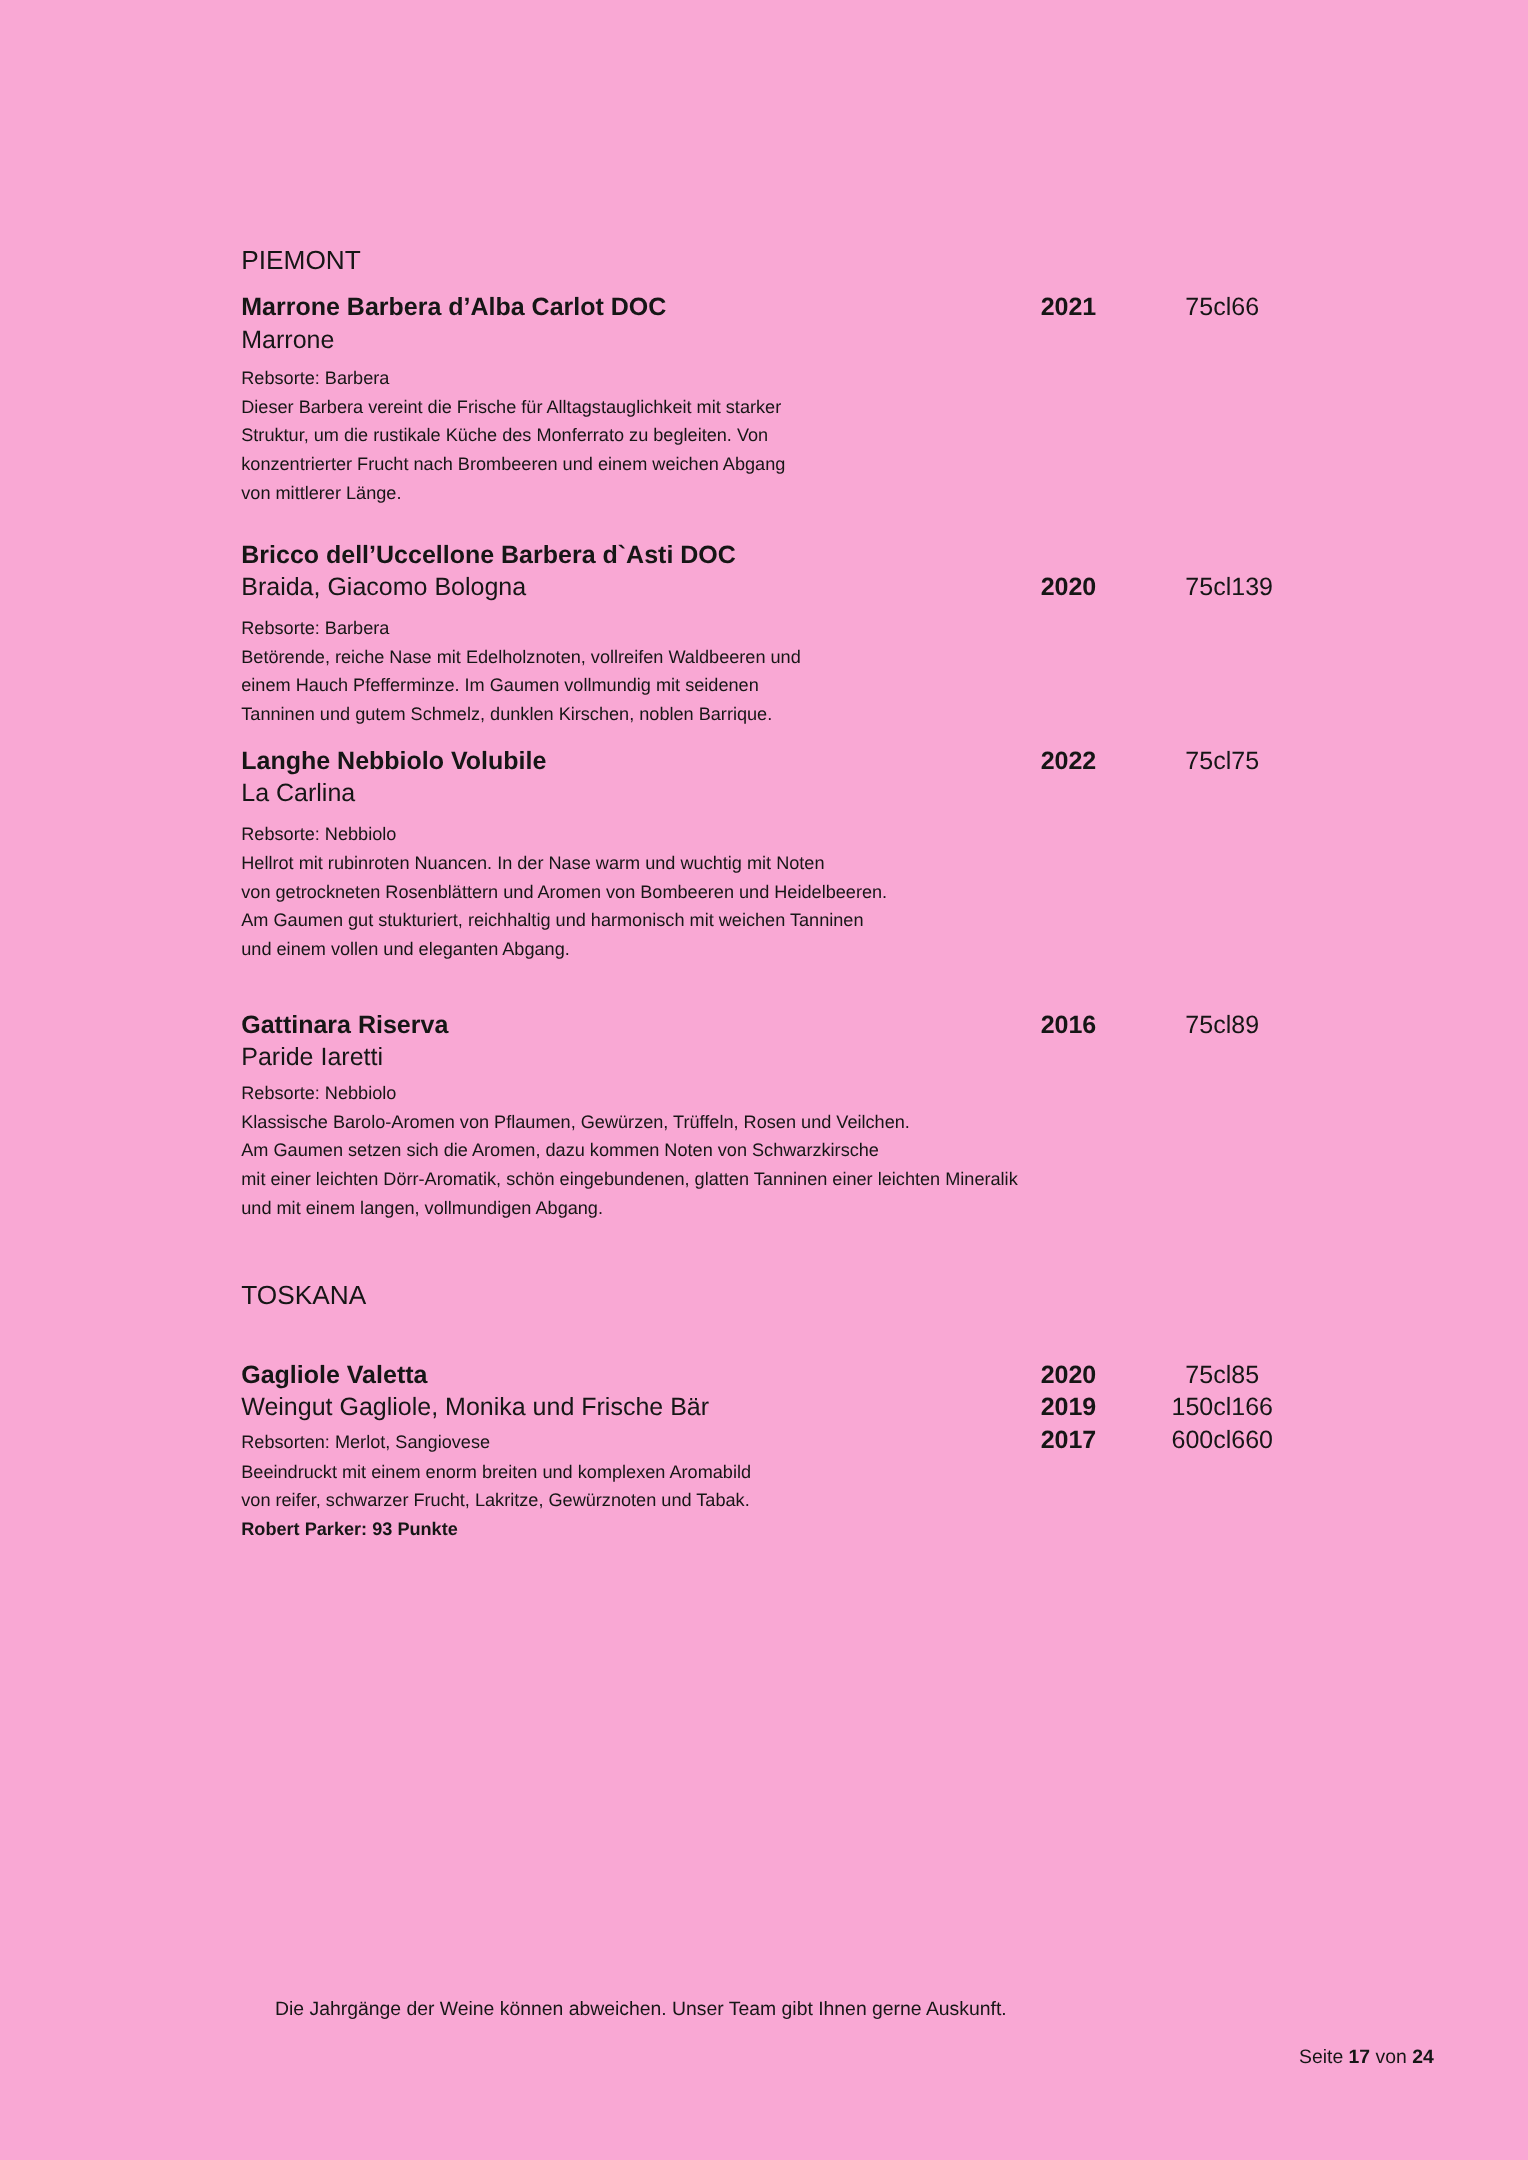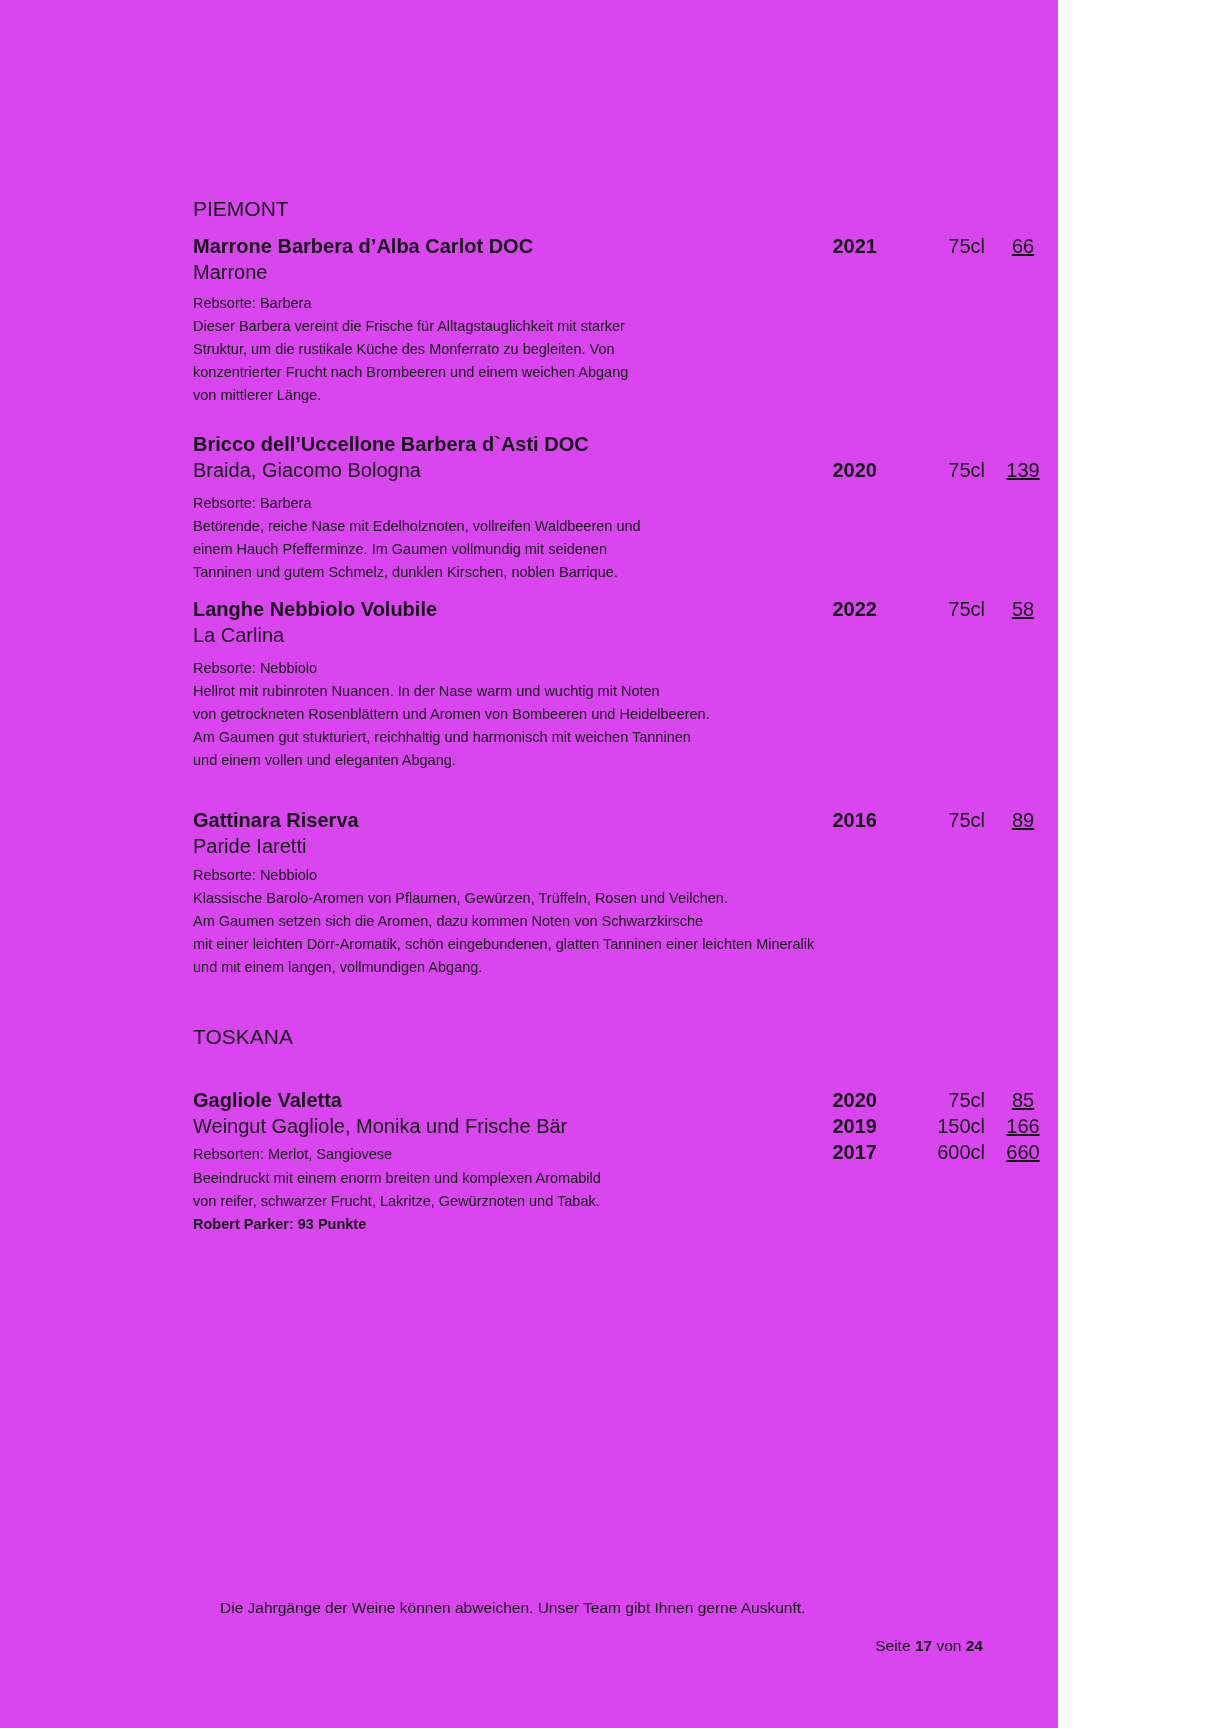--- a/index.html
+++ b/index.html
@@ -1,20 +1,20 @@
 <!DOCTYPE html>
 <html><head>
 <meta charset="utf-8">
 <style>
   html, body { margin: 0; padding: 0; background: #ffffff; }
   .page {
     position: relative;
-    width: 1058px;
+    width: 1222px;
     height: 1728px;
-    background: #d946ef;
+    background: #f9a8d4;
     font-family: "Liberation Sans", "DejaVu Sans", sans-serif;
     color: #161616;
     overflow: hidden;
   }
   .content {
     position: absolute;
     left: 193px;
     top: 195px;
     width: 868px;
   }
@@ -26,21 +26,21 @@
   .row {
     display: flex;
     align-items: baseline;
     font-size: 20px;
     line-height: 26px;
   }
   .wname { flex: 1; font-weight: bold; }
   .wsub  { flex: 1; font-weight: normal; }
   .col-year  { width: 90px;  text-align: right; font-weight: bold; }
   .col-size  { width: 108px; text-align: right; }
-  .col-price { width: 76px;  text-align: center; text-decoration: underline; }
+  .col-price { width: 76px;  text-align: left; }
   .grape-inline { flex: 1; font-size: 14.5px; }
   .grape, .desc-line {
     font-size: 14.5px;
     line-height: 23px;
   }
   .award { font-weight: bold; }
   
   .wine-1 { margin-top: 10px; }
   .wine-2 { margin-top: 24px; }
   .wine-3 { margin-top: 12px; }
@@ -113,21 +113,21 @@
       <div class="desc-line">Betörende, reiche Nase mit Edelholznoten, vollreifen Waldbeeren und</div>
       <div class="desc-line">einem Hauch Pfefferminze. Im Gaumen vollmundig mit seidenen</div>
       <div class="desc-line">Tanninen und gutem Schmelz, dunklen Kirschen, noblen Barrique.</div>
     </div>
 
     <div class="wine-3">
       <div class="row">
         <span class="wname">Langhe Nebbiolo Volubile</span>
         <span class="col-year">2022</span>
         <span class="col-size">75cl</span>
-        <span class="col-price">58</span>
+        <span class="col-price">75</span>
       </div>
       <div class="row">
         <span class="wsub">La Carlina</span>
         <span class="col-year"></span>
         <span class="col-size"></span>
         <span class="col-price"></span>
       </div>
       <div class="grape g-9">Rebsorte: Nebbiolo</div>
       <div class="desc-line">Hellrot mit rubinroten Nuancen. In der Nase warm und wuchtig mit Noten</div>
       <div class="desc-line">von getrockneten Rosenblättern und Aromen von Bombeeren und Heidelbeeren.</div>

